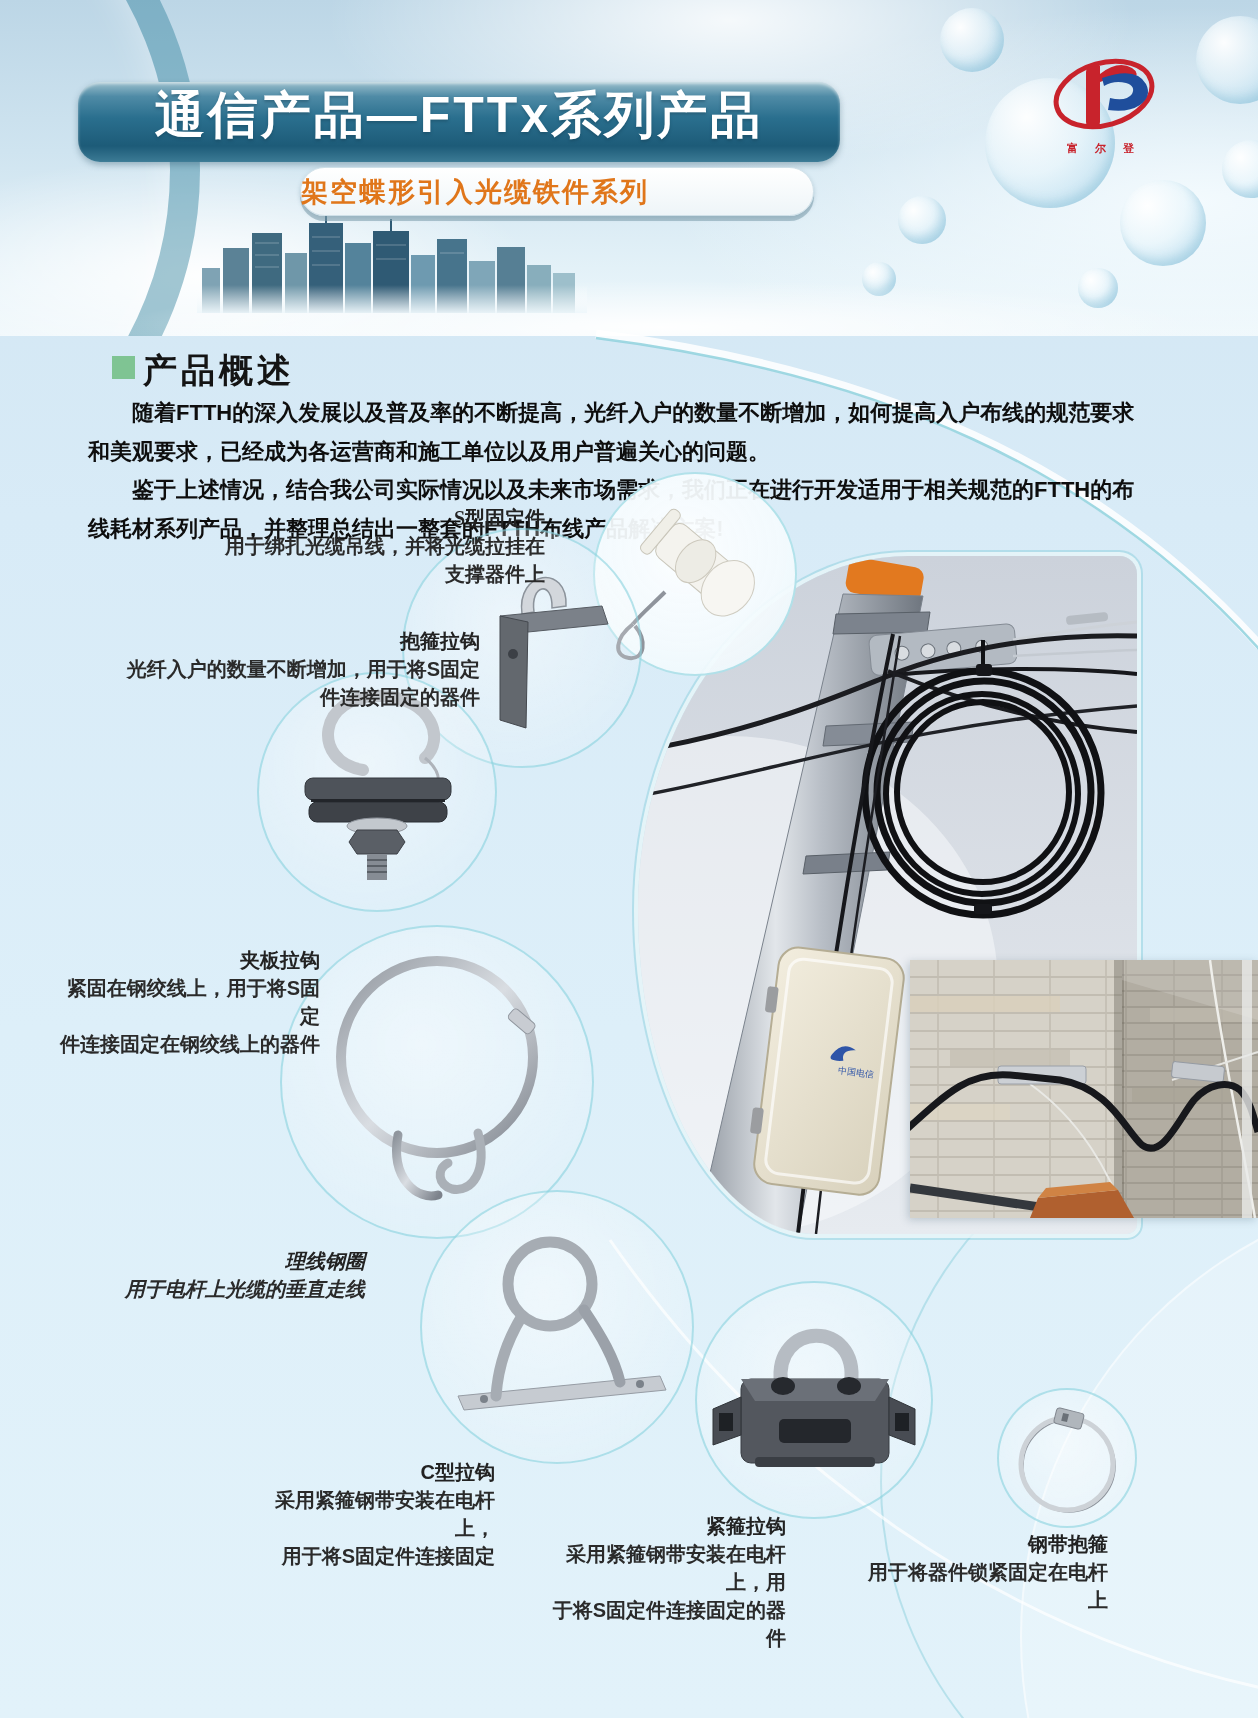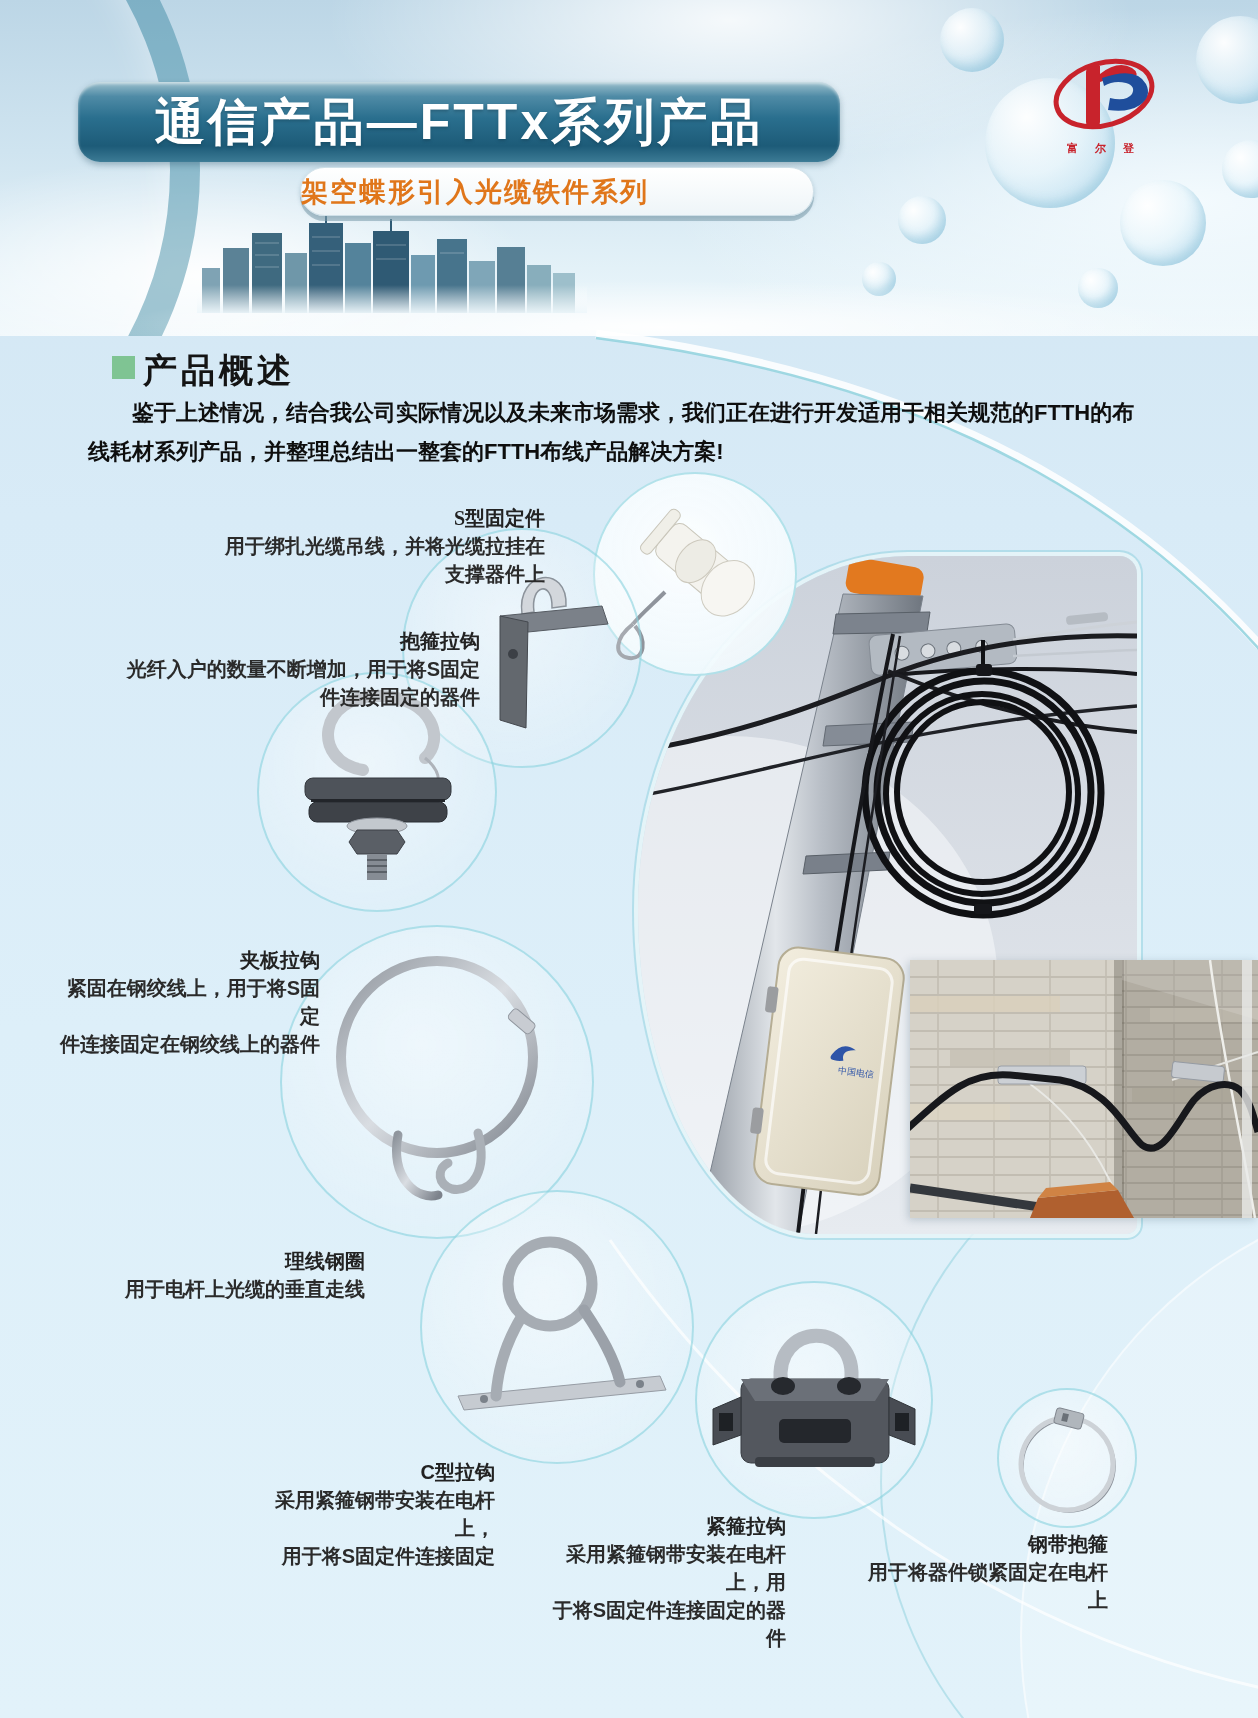--- a/index.html
+++ b/index.html
@@ -17,21 +17,21 @@
     border:30px solid rgba(52,130,158,.45);box-shadow:inset 0 0 40px rgba(255,255,255,.4);}
   .cloud-band{position:absolute;left:-90px;top:262px;width:1500px;height:130px;
     background:radial-gradient(ellipse 50% 50% at 50% 50%, rgba(255,255,255,.95), rgba(255,255,255,0) 72%);}
   .bubble{position:absolute;border-radius:50%;
     background:radial-gradient(circle at 32% 30%, rgba(255,255,255,.95), rgba(231,245,251,.55) 45%, rgba(170,214,235,.5) 75%, rgba(140,195,220,.7) 100%);
     box-shadow:inset -4px -6px 10px rgba(120,180,205,.35);}
   
   .banner{position:absolute;left:78px;top:82px;width:762px;height:80px;border-radius:22px;z-index:6;
     background:linear-gradient(180deg,#9cc0cd 0%,#4f8ba6 18%,#2a6f8e 45%,#1d5b78 80%,#3c7b95 100%);
     box-shadow:0 3px 6px rgba(40,80,100,.35), inset 0 2px 3px rgba(255,255,255,.5);
-    display:flex;align-items:center;justify-content:center;}
+    display:flex;justify-content:center;}
   .banner-title{color:#ffffff;font-size:50px;font-weight:bold;letter-spacing:3px;
     text-shadow:0 2px 3px rgba(20,60,80,.4);white-space:nowrap;}
   .pill{position:absolute;left:300px;top:167px;width:512px;height:47px;border-radius:26px;z-index:7;
     background:linear-gradient(180deg,#ffffff,#eef5f8);border:1px solid #cfe0e8;
     box-shadow:0 5px 0 rgba(123,156,172,.55), 0 2px 4px rgba(80,120,140,.3);
     display:flex;align-items:center;justify-content:flex-start;}
   .pill-title{color:#e0761a;font-size:27px;font-weight:bold;letter-spacing:2px;white-space:nowrap;}
   .logo{position:absolute;left:1050px;top:58px;width:108px;text-align:center;z-index:7;}
   .logo-name{color:#c8232c;font-size:11px;font-weight:bold;letter-spacing:7px;margin-top:1px;white-space:nowrap;}
   .skyline{position:absolute;left:197px;top:213px;z-index:3;}
@@ -69,21 +69,21 @@
   .pc-lixian{left:280px;top:925px;width:310px;height:310px;}
   .pc-chook{left:420px;top:1190px;width:270px;height:270px;}
   .pc-jingu{left:695px;top:1281px;width:234px;height:234px;}
   .pc-gangdai{left:997px;top:1388px;width:136px;height:136px;}
   .plabel{position:absolute;font-size:20px;line-height:28px;color:#2a2a2a;font-weight:600;
     text-align:right;z-index:7;}
   .plabel .pname{font-weight:bold;color:#222;}
   .lb-sfix{left:225px;top:504px;width:320px;font-family:Liberation Serif, serif;}
   .lb-baogu{left:120px;top:627px;width:360px;}
   .lb-jiaban{left:58px;top:946px;width:262px;}
-  .lb-lixian{left:100px;top:1247px;width:265px;}
+  .lb-lixian{left:100px;top:1247px;width:265px;font-style:italic;}
   .lb-chook{left:253px;top:1458px;width:242px;}
   .lb-jingu{left:540px;top:1512px;width:246px;}
   .lb-gangdai{left:858px;top:1530px;width:250px;}
 </style>
 </head>
 <body>
 
 <div class="canvas">
 
   <div class="decor-c1"></div>
@@ -161,20 +161,21 @@
         <line x1="243" y1="40" x2="267" y2="40"></line>
     </g>
     <rect x="0" y="72" width="390" height="28" fill="url(#fade)"></rect>
   </svg>
 
   <div class="section-head">
     <div class="bullet"></div>
     <div class="heading">产品概述</div>
   </div>
   <div class="paragraphs">
+    <p>随着FTTH的深入发展以及普及率的不断提高，光纤入户的数量不断增加，如何提高入户布线的规范要求和美观要求，已经成为各运营商和施工单位以及用户普遍关心的问题。</p>
     <p>鉴于上述情况，结合我公司实际情况以及未来市场需求，我们正在进行开发适用于相关规范的FTTH的布线耗材系列产品，并整理总结出一整套的FTTH布线产品解决方案!</p>
   </div>
 
   <div class="photo-pole">
     <svg width="499" height="678" viewBox="0 0 499 678">
       <defs>
         <linearGradient id="skyg" x1="0" y1="0" x2="0" y2="1">
           <stop offset="0" stop-color="#ccd2db"></stop>
             <stop offset="1" stop-color="#e7ebf0"></stop>
         </linearGradient>

